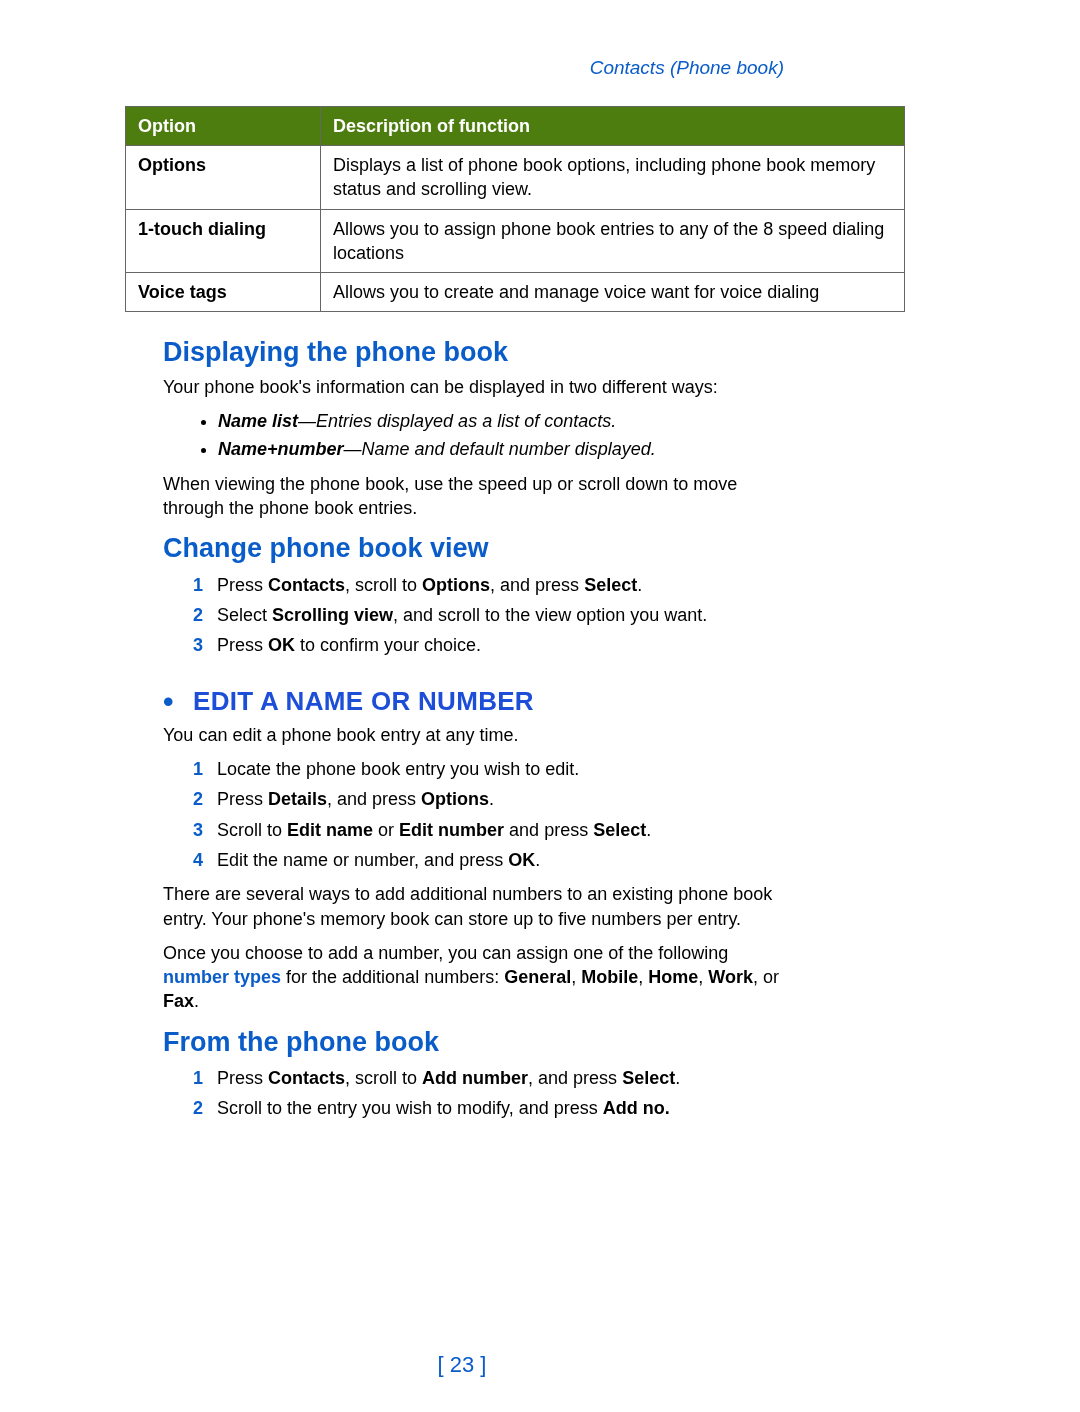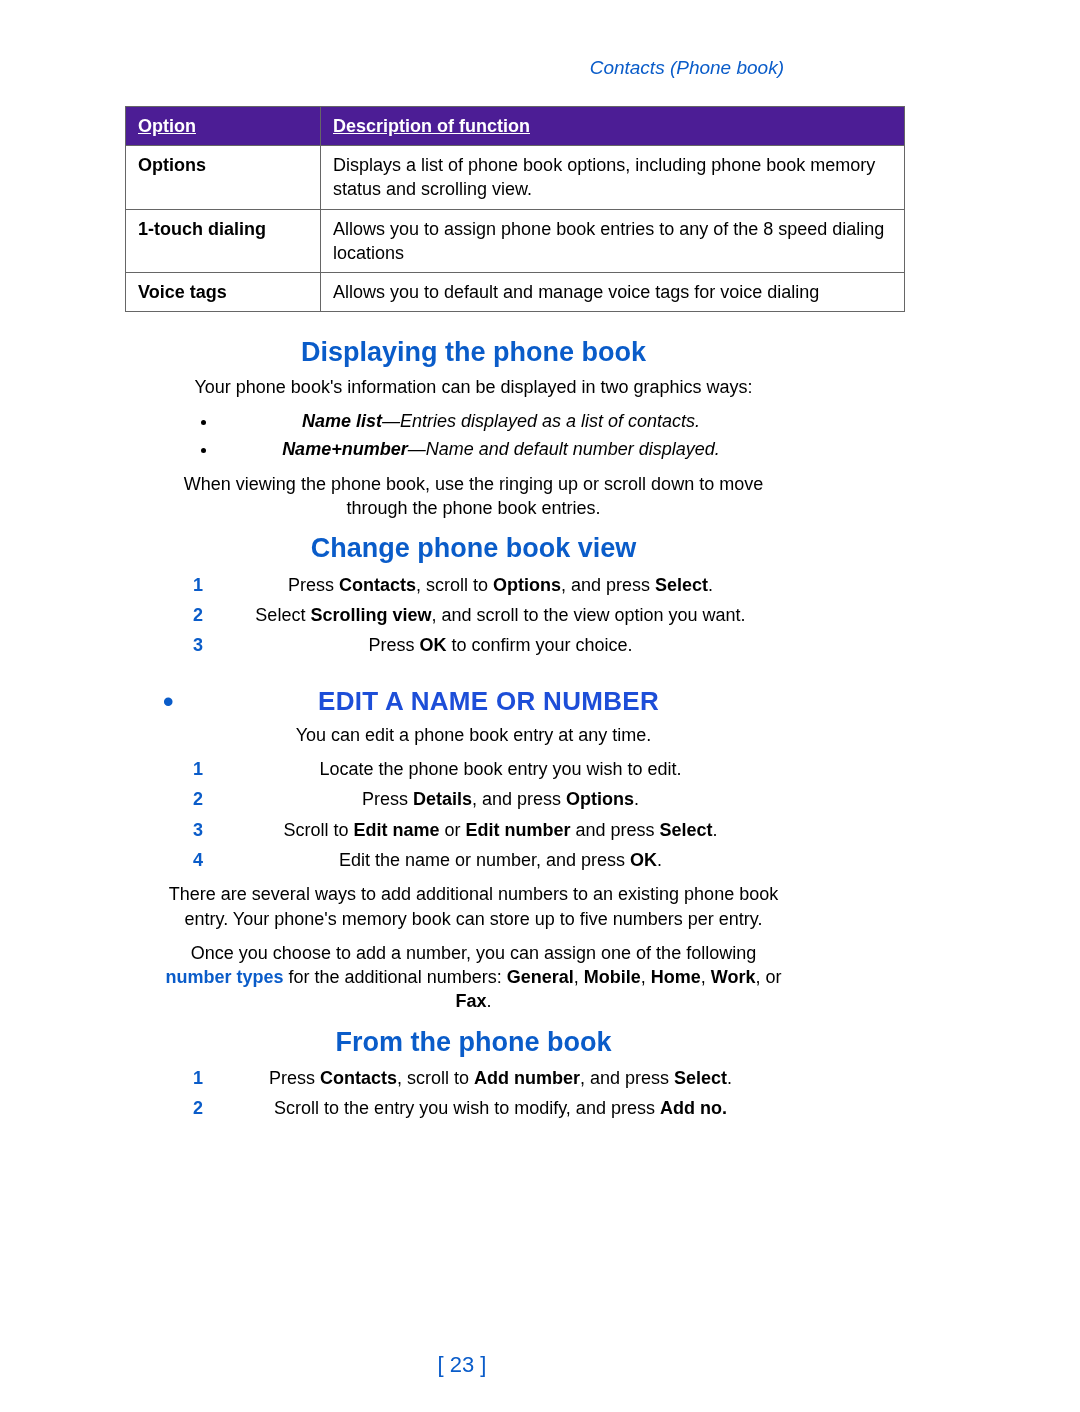--- a/index.html
+++ b/index.html
@@ -32,24 +32,23 @@
     border: 1px solid #666;
   }
   table.opt-table th, table.opt-table td {
     border: 1px solid #666;
     padding: 7px 12px;
     text-align: left;
     vertical-align: top;
     font-size: 18px;
   }
   table.opt-table th {
-    background: #4c1d95;
+    background: #4d7c0f;
     color: #fff;
     font-weight: bold;
-    text-decoration: underline;
   }
   table.opt-table td.optcell { font-weight: bold; width: 170px; }
   h2.blue {
     color: #0a5cc9;
     font-size: 26px;
     font-weight: bold;
     margin: 10px 0 4px 0;
   }
   h2.blue.big { font-size: 27px; }
   h2.bullet {
@@ -63,21 +62,21 @@
   }
   h2.bullet::before {
     content: "•";
     position: absolute;
     left: 0;
     top: -2px;
     font-size: 30px;
     color: #0a5cc9;
   }
   p { margin: 4px 0 10px 0; }
-  .content { margin: 0 20px 0 38px; text-align: center; }
+  .content { margin: 0 20px 0 38px; }
   ul.dots { margin: 6px 0 10px 0; padding-left: 55px; font-style: italic; }
   ul.dots li { margin: 4px 0; }
   ol.num { list-style: none; margin: 6px 0 10px 0; padding-left: 30px; counter-reset: step; }
   ol.num li { margin: 6px 0; position: relative; padding-left: 24px; }
   ol.num li .n { position: absolute; left: 0; top: 0; color: #0a5cc9; font-weight: bold; }
   .bold { font-weight: bold; }
   .blue-inline { color: #0a5cc9; font-weight: bold; }
   .pagenum {
     position: absolute;
     bottom: 32px;
@@ -105,34 +104,34 @@
       <tr>
         <td class="optcell">Options</td>
         <td>Displays a list of phone book options, including phone book memory status and scrolling view.</td>
       </tr>
       <tr>
         <td class="optcell">1-touch dialing</td>
         <td>Allows you to assign phone book entries to any of the 8 speed dialing locations</td>
       </tr>
       <tr>
         <td class="optcell">Voice tags</td>
-        <td>Allows you to default and manage voice tags for voice dialing</td>
+        <td>Allows you to create and manage voice want for voice dialing</td>
       </tr>
     </tbody>
   </table>
 
   <div class="content">
 
     <h2 class="blue big">Displaying the phone book</h2>
-    <p>Your phone book's information can be displayed in two graphics ways:</p>
+    <p>Your phone book's information can be displayed in two different ways:</p>
     <ul class="dots">
       <li><span class="bold">Name list</span><span>—Entries displayed as a list of contacts.</span></li>
       <li><span class="bold">Name+number</span><span>—Name and default number displayed.</span></li>
     </ul>
-    <p>When viewing the phone book, use the ringing up or scroll down to move through the phone book entries.</p>
+    <p>When viewing the phone book, use the speed up or scroll down to move through the phone book entries.</p>
 
     <h2 class="blue big">Change phone book view</h2>
     <ol class="num">
       <li><span class="n">1</span><span>Press </span><span class="bold">Contacts</span><span>, scroll to </span><span class="bold">Options</span><span>, and press </span><span class="bold">Select</span><span>.</span></li>
       <li><span class="n">2</span><span>Select </span><span class="bold">Scrolling view</span><span>, and scroll to the view option you want.</span></li>
       <li><span class="n">3</span><span>Press </span><span class="bold">OK</span><span> to confirm your choice.</span></li>
     </ol>
 
     <h2 class="bullet">EDIT A NAME OR NUMBER</h2>
     <p>You can edit a phone book entry at any time.</p>

